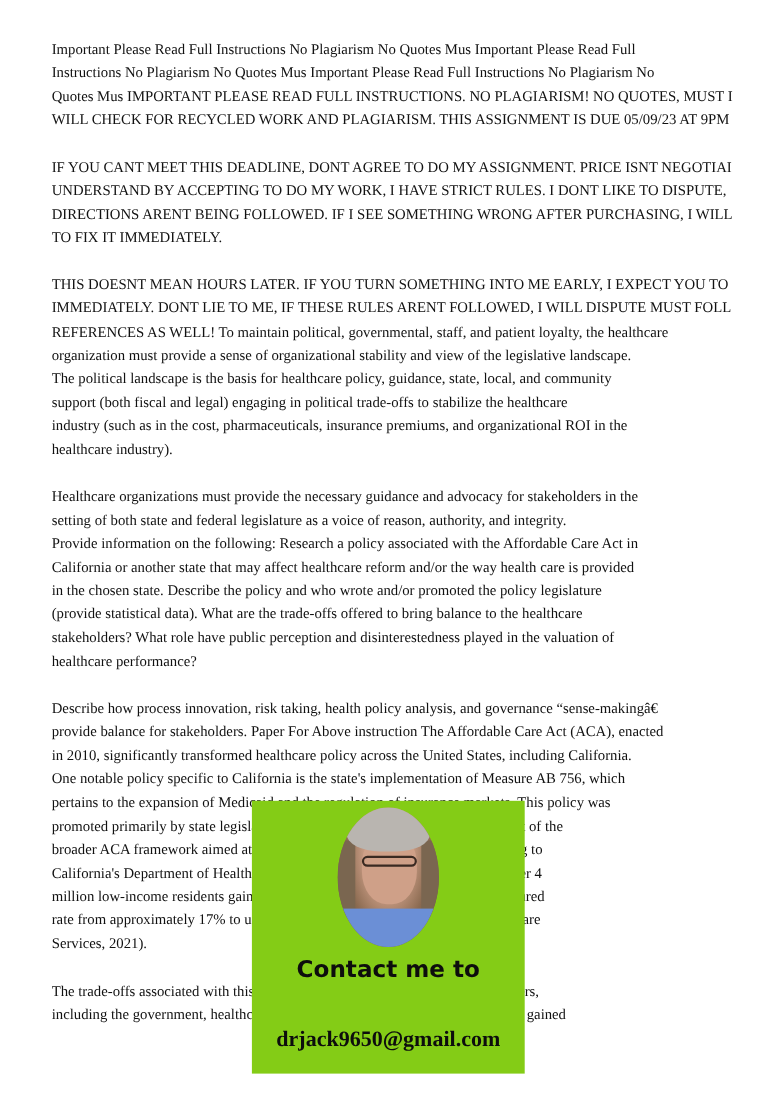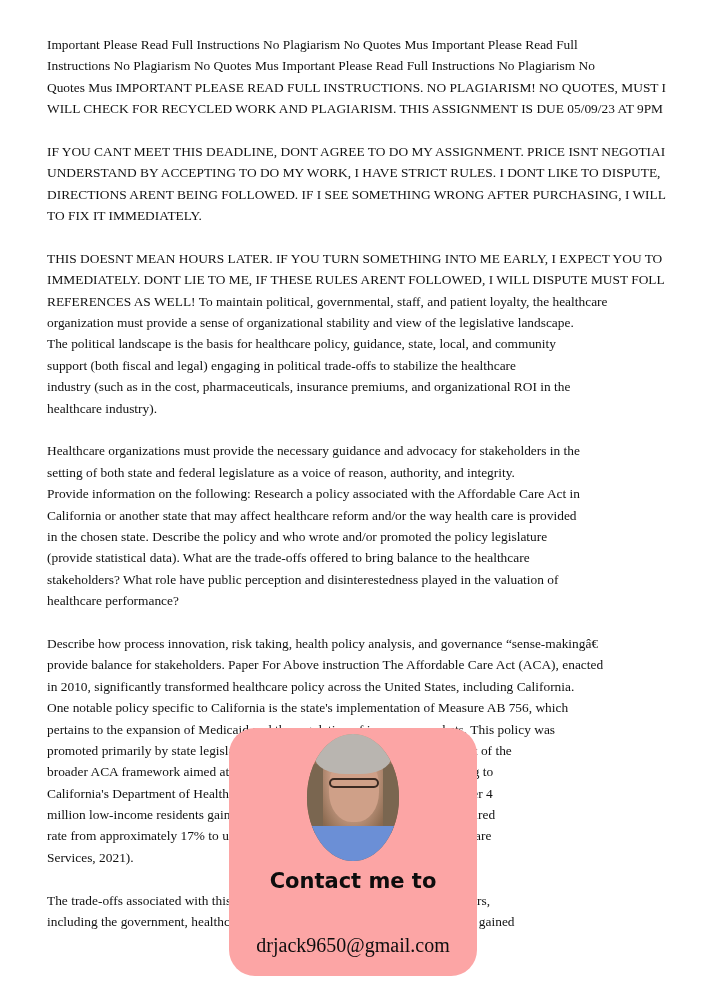--- a/index.html
+++ b/index.html
@@ -9,41 +9,41 @@
   }
   .page {
     position: absolute; left: 47px; top: 34px; width: 700px;
     font-family: "Liberation Serif", "DejaVu Serif", serif;
     font-size: 13.4px; line-height: 21.4px; color: #111;
   }
   .line { white-space: nowrap; height: 21.4px; }
   .gap { height: 21.4px; }
   .promo {
     position: absolute; left: 229px; top: 728px; width: 248px; height: 248px;
-    background: #fca5a5; text-align: center; border-radius: 26px;
+    background: #84cc16; text-align: center;
   }
   .photo {
     position: absolute; left: 78px; top: 6px; width: 92px; height: 127px;
     border-radius: 50%; overflow: hidden;
     background: radial-gradient(ellipse at 50% 30%, #d9b49c 0%, #c49880 35%, #8a6a50 60%, #5a4a3a 100%);
   }
   .photo .hair { position:absolute; left:8px; top:0; width:76px; height:40px; border-radius:50% 50% 40% 40%; background:#b9b5b0; }
   .photo .face { position:absolute; left:22px; top:22px; width:50px; height:66px; border-radius:45%; background:#cfa088; }
   .photo .glasses { position:absolute; left:22px; top:44px; width:50px; height:10px; border:2px solid #3a2a22; border-radius:6px; box-sizing:border-box; }
   .photo .shirt { position:absolute; left:0; top:92px; width:92px; height:40px; background:#6b8fd6; }
   .photo .bg-l { position:absolute; left:0; top:30px; width:16px; height:70px; background:#7a6650; }
   .photo .bg-r { position:absolute; right:0; top:30px; width:16px; height:70px; background:#7a6650; }
   .promo-title {
     position: absolute; left: 0; top: 138px; width: 248px;
     font-family: "DejaVu Sans", "Liberation Sans", sans-serif; font-weight: bold;
     font-size: 21px; line-height: 30px; color: #0d0d0d;
   }
   .promo-email {
     position: absolute; left: 0; top: 203px; width: 248px;
-    font-family: "Liberation Serif", "DejaVu Serif", serif; font-weight: normal;
+    font-family: "Liberation Serif", "DejaVu Serif", serif; font-weight: bold;
     font-size: 20px; line-height: 28px; color: #0d0d0d;
   }
 </style>
 </head>
 <body>
 
 <div class="page">
 
   <div>
     <div class="line">Important Please Read Full Instructions No Plagiarism No Quotes Mus Important Please Read Full</div>

